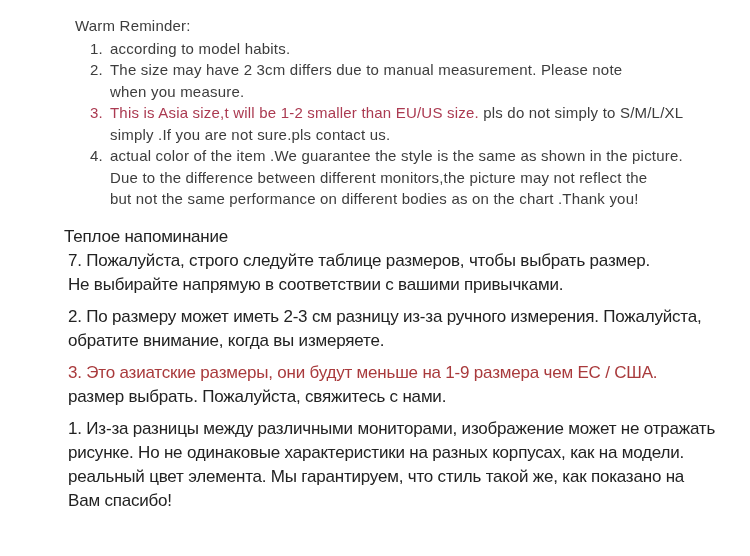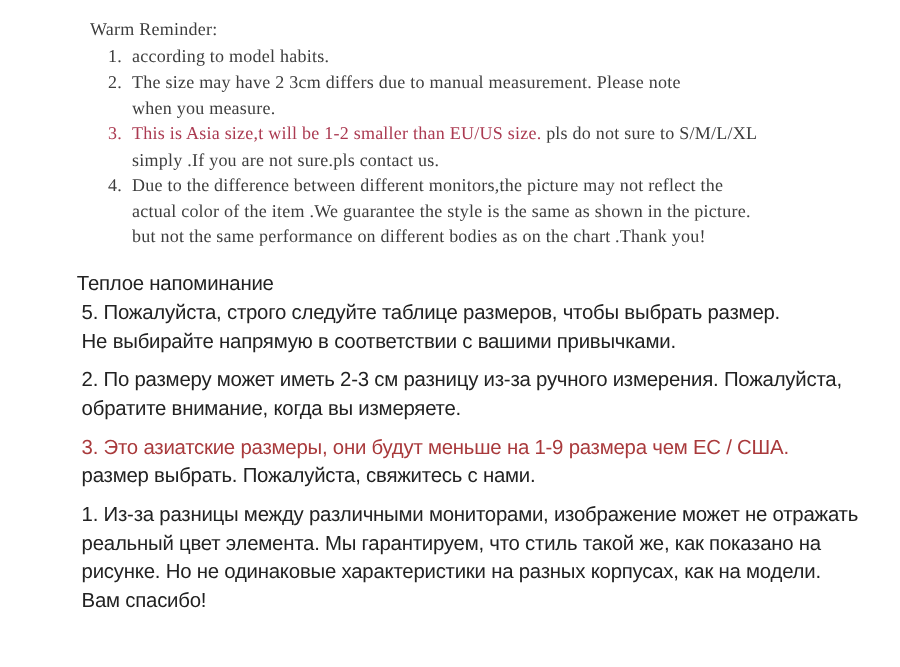--- a/index.html
+++ b/index.html
@@ -13,21 +13,21 @@
   html, body {
     margin: 0; padding: 0;
     width: 750px; height: 556px;
     background: var(--bg);
     overflow: hidden;
   }
   .page { width: 750px; height: 556px; }
 
   
   .en {
-    font-family: Liberation Serif, serif;
+    font-family: Liberation Sans, sans-serif;
     font-size: 15px;
     line-height: 21.5px;
     letter-spacing: 0.2px;
     color: var(--text-en);
     padding: 15px 14px 0 75px;
   }
   .en-heading { margin-bottom: 1px; }
   .en-item { display: flex; align-items: flex-start; }
   .en-num { flex: none; width: 20px; margin-left: 15px; }
   .en .red { color: var(--red-en); }
@@ -66,52 +66,52 @@
         <div class="en-item">
           <span class="en-num">2.</span>
           <div class="en-lines">
             <div class="line"><span class="seg">The size may have 2 3cm differs due to manual measurement. Please note</span></div>
             <div class="line"><span class="seg">when you measure.</span></div>
           </div>
         </div>
         <div class="en-item">
           <span class="en-num red">3.</span>
           <div class="en-lines">
-            <div class="line"><span class="seg red">This is Asia size,t will be 1-2 smaller than EU/US size.</span><span class="seg"> pls do not sure to S/M/L/XL</span></div>
+            <div class="line"><span class="seg red">This is Asia size,t will be 1-2 smaller than EU/US size.</span><span class="seg"> pls do not simply to S/M/L/XL</span></div>
             <div class="line"><span class="seg">simply .If you are not sure.pls contact us.</span></div>
           </div>
         </div>
         <div class="en-item">
           <span class="en-num">4.</span>
           <div class="en-lines">
+            <div class="line"><span class="seg">actual color of the item .We guarantee the style is the same as shown in the picture.</span></div>
             <div class="line"><span class="seg">Due to the difference between different monitors,the picture may not reflect the</span></div>
-            <div class="line"><span class="seg">actual color of the item .We guarantee the style is the same as shown in the picture.</span></div>
             <div class="line"><span class="seg">but not the same performance on different bodies as on the chart .Thank you!</span></div>
           </div>
         </div>
       </div>
   </section>
 
   <section class="ru">
     <div class="ru-heading">Теплое напоминание</div>
     <div id="ru-list">
         <div class="ru-item">
-          <div class="line"><span class="seg">5. Пожалуйста, строго следуйте таблице размеров, чтобы выбрать размер.</span></div>
+          <div class="line"><span class="seg">7. Пожалуйста, строго следуйте таблице размеров, чтобы выбрать размер.</span></div>
           <div class="line"><span class="seg">Не выбирайте напрямую в соответствии с вашими привычками.</span></div>
         </div>
         <div class="ru-item">
           <div class="line"><span class="seg">2. По размеру может иметь 2-3 см разницу из-за ручного измерения. Пожалуйста,</span></div>
           <div class="line"><span class="seg">обратите внимание, когда вы измеряете.</span></div>
         </div>
         <div class="ru-item">
           <div class="line"><span class="seg red">3. Это азиатские размеры, они будут меньше на 1-9 размера чем ЕС / США.</span></div>
           <div class="line"><span class="seg">размер выбрать. Пожалуйста, свяжитесь с нами.</span></div>
         </div>
         <div class="ru-item">
           <div class="line"><span class="seg">1. Из-за разницы между различными мониторами, изображение может не отражать</span></div>
+          <div class="line"><span class="seg">рисунке. Но не одинаковые характеристики на разных корпусах, как на модели.</span></div>
           <div class="line"><span class="seg">реальный цвет элемента. Мы гарантируем, что стиль такой же, как показано на</span></div>
-          <div class="line"><span class="seg">рисунке. Но не одинаковые характеристики на разных корпусах, как на модели.</span></div>
           <div class="line"><span class="seg">Вам спасибо!</span></div>
         </div>
       </div>
   </section>
 
 </div>
 
 </body></html>

